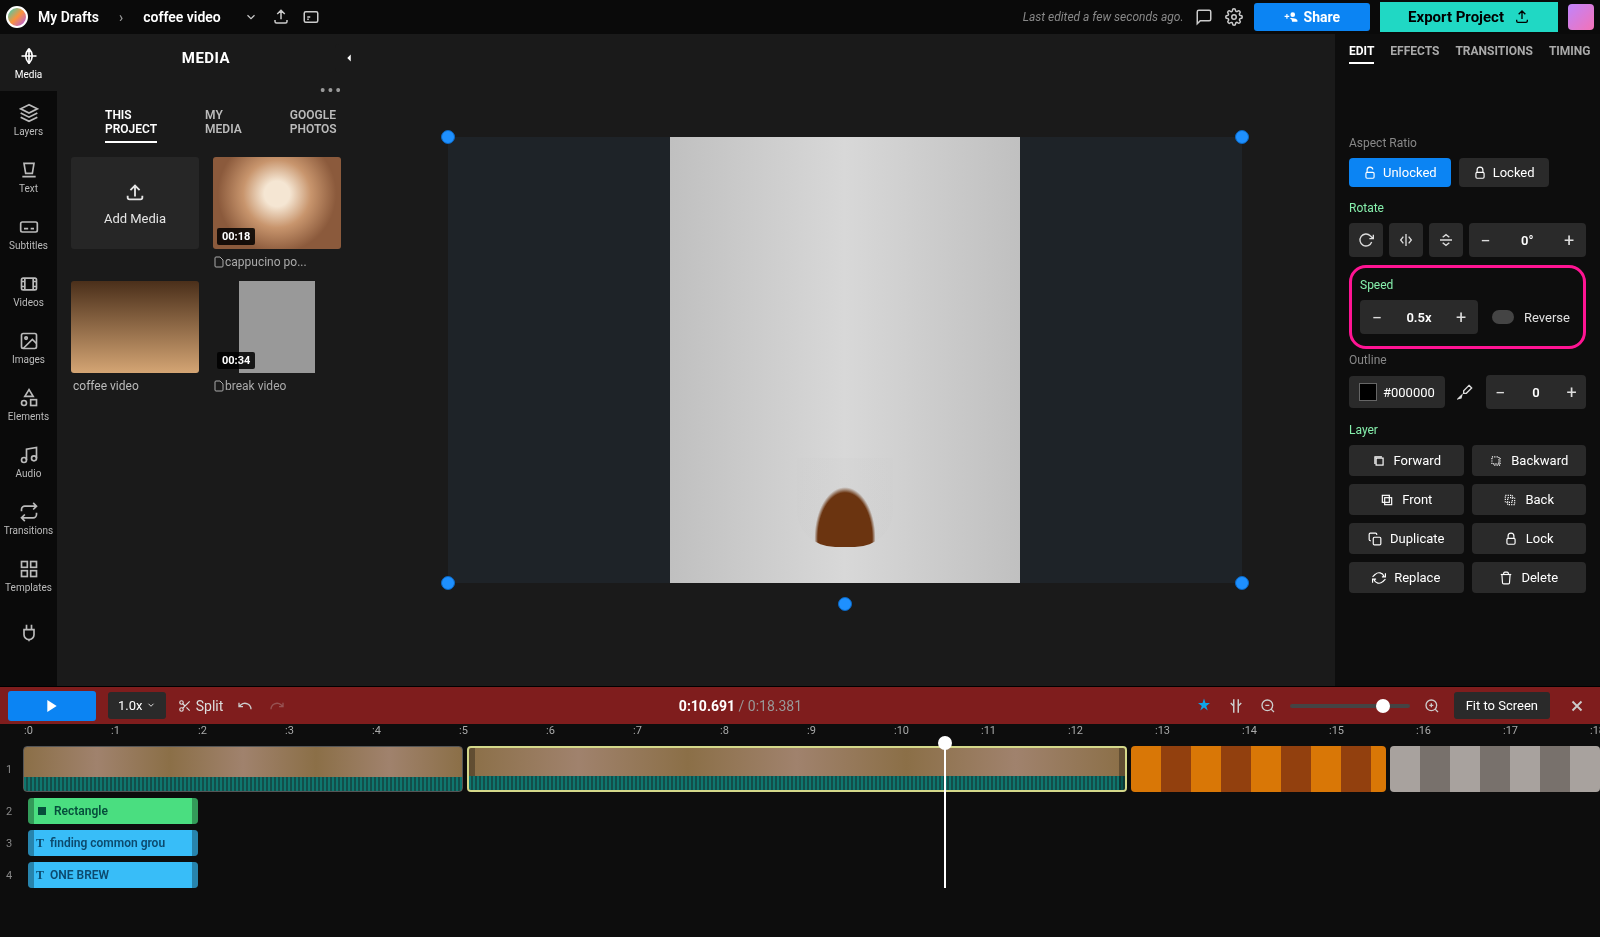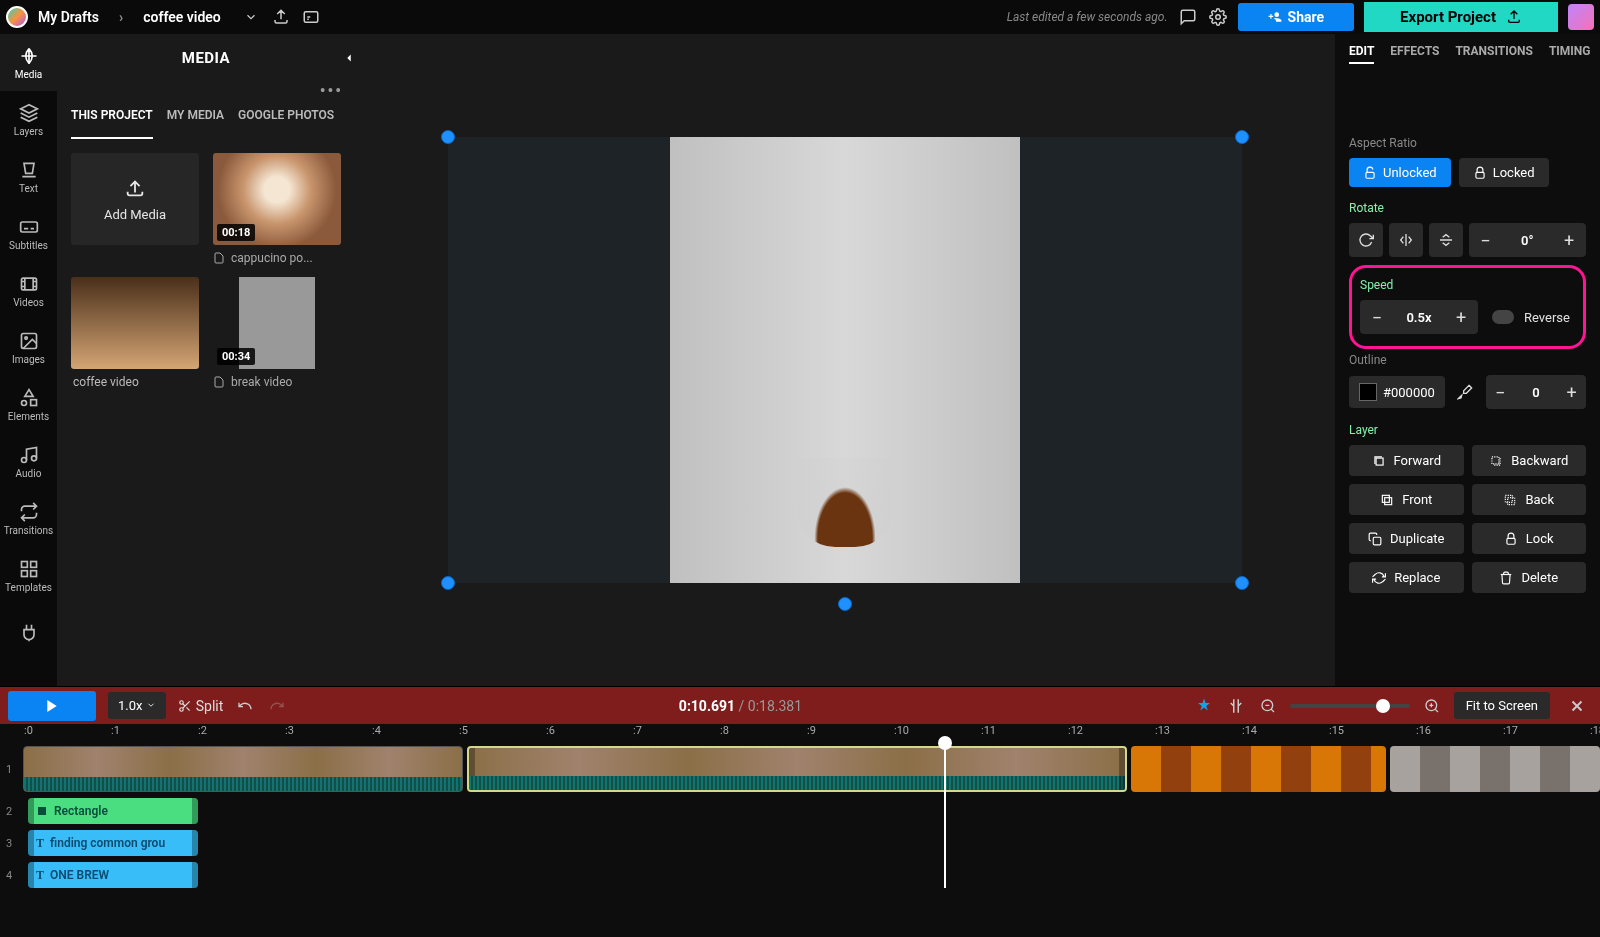--- a/index.html
+++ b/index.html
@@ -7,46 +7,46 @@
 
 
 .topbar { height: 34px; background: #0a0a0a; display: flex; align-items: center; padding: 0 6px; gap: 10px;}
 .logo { width: 22px; height: 22px; border-radius: 50%; background: linear-gradient(135deg,#2dd4bf,#fb923c,#a855f7); border:2px solid #fff; }
 .breadcrumb { display:flex; align-items:center; gap:20px; font-size:14px; color:#fff; font-weight:600;}
 .breadcrumb .chev { color:#999; }
 .tb-spacer { flex:1; }
 .tb-text { font-size:12px; color:#888; font-style:italic; }
 .tb-icon { width:20px; height:20px; display:flex; align-items:center; justify-content:center; color:#ccc; cursor:pointer; }
 .btn-share { background:#0b84f3; color:#fff; border:none; border-radius:3px; padding:6px 30px; font-size:14px; font-weight:700; display:flex; align-items:center; gap:6px; cursor:pointer;}
-.btn-export { background:#20d8c4; color:#000; border:none; padding:6px 36px; font-size:15px; font-weight:700; display:flex; align-items:center; gap:10px; cursor:pointer;}
+.btn-export { background:#20d8c4; color:#000; border:none; padding:6px 28px; font-size:15px; font-weight:700; display:flex; align-items:center; gap:10px; cursor:pointer;}
 .avatar { width:26px; height:26px; border-radius:4px; background:linear-gradient(135deg,#c084fc,#f472b6); }
 
 
 .main { display:flex; height: 652px; }
 
 
 .rail { width:57px; background:#0a0a0a; display:flex; flex-direction:column; }
 .rail-item { height:57px; display:flex; flex-direction:column; align-items:center; justify-content:center; gap:3px; font-size:10px; color:#bbb; cursor:pointer; }
 .rail-item.active { background:#1a1a1a; color:#fff; }
 .rail-item svg, .rail-item .ico { width:20px; height:20px; }
 
 
 .media-panel { width:298px; background:#1a1a1a; position:relative; display:flex; flex-direction:column;}
 .media-header { height:48px; display:flex; align-items:center; justify-content:center; font-size:15px; font-weight:700; color:#fff; position:relative; letter-spacing:0.5px;}
 .media-collapse { position:absolute; right:-8px; top:10px; width:28px; height:28px; background:#1a1a1a; border-radius:4px; display:flex; align-items:center; justify-content:center; color:#fff; }
 .media-more { position:absolute; right:12px; bottom:-18px; color:#999; font-size:16px; letter-spacing:2px;}
 .media-tabs { display:flex; gap:14px; padding:0 14px; margin-top:26px; font-size:12px; font-weight:600; color:#bbb;}
-.media-tabs span { cursor:pointer; padding-bottom:15px; }
+.media-tabs span { cursor:pointer; padding-bottom:5px;margin-left:34px; }
 .media-tabs span.active { color:#fff; border-bottom:2px solid #fff; }
 .media-grid { padding:14px; display:grid; grid-template-columns:1fr 1fr; gap:12px 14px; overflow:auto;}
 .media-card { display:flex; flex-direction:column; gap:6px; }
 .media-thumb { width:100%; height:92px; background:#333; border-radius:3px; position:relative; overflow:hidden;}
 .media-thumb.add { background:#262626; display:flex; flex-direction:column; align-items:center; justify-content:center; gap:8px; color:#e5e5e5; font-size:13px; cursor:pointer;}
 .media-dur { position:absolute; bottom:4px; left:4px; background:rgba(0,0,0,0.85); color:#fff; font-size:11px; font-weight:700; padding:2px 5px; border-radius:2px;}
-.media-label { display:flex; align-items:center; gap:6px; font-size:12px; color:#aaa; }
+.media-label { display:flex; align-items:center; font-size:12px; color:#aaa; }
 .media-label.nofile { color:#bbb; padding-left:2px; }
 
 
 .thumb-latte { background: radial-gradient(circle at 50% 40%, #f5e6d3 15%, #c8956d 40%, #8b5a3c 70%); }
 .thumb-pour { background: linear-gradient(#4a2f1a,#d4a574); }
 .thumb-porta { background: linear-gradient(#2a2a2a,#888 60%,#3a2818); }
 .thumb-machine { background: linear-gradient(90deg,#1a1a1a 20%,#999 20%,#999 80%,#1a1a1a 80%); }
 
 
 .canvas-area { flex:1; background:#1a1a1a; display:flex; align-items:center; justify-content:center; position:relative; }

